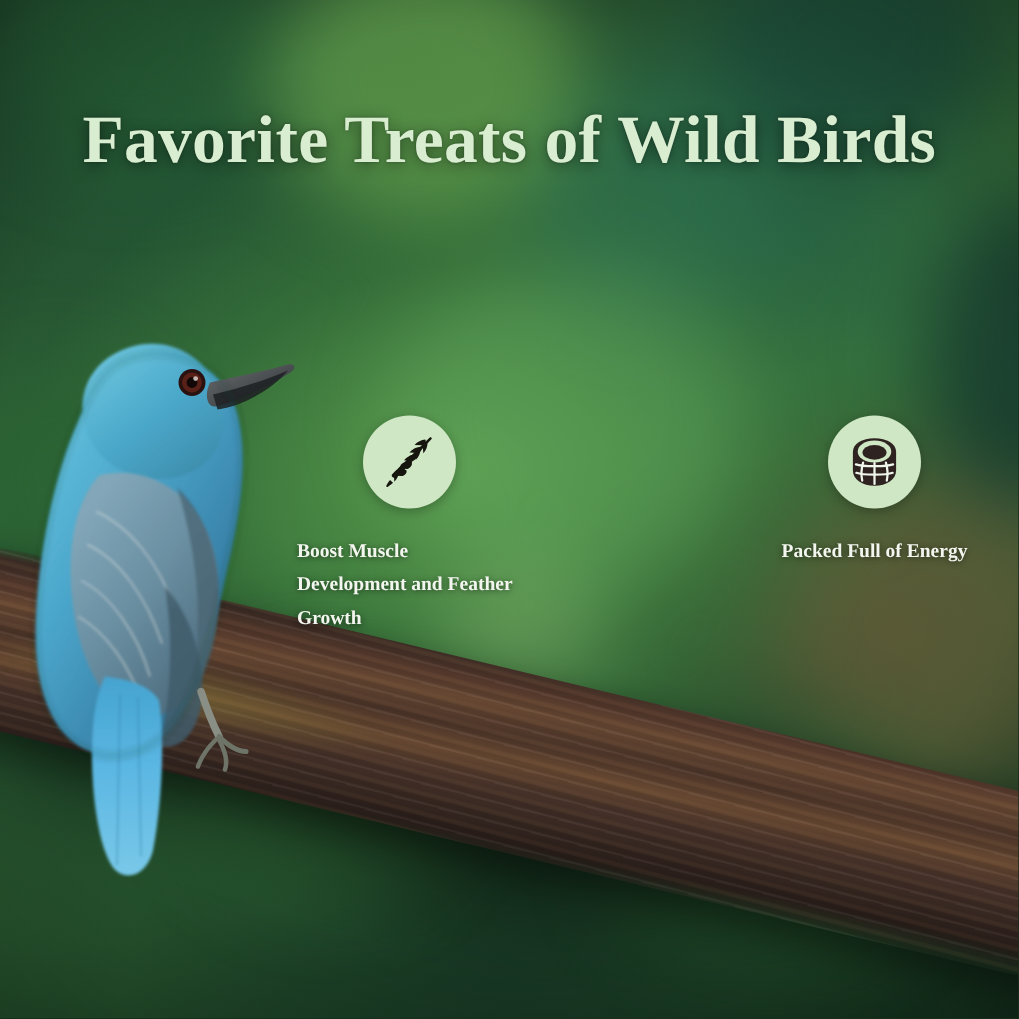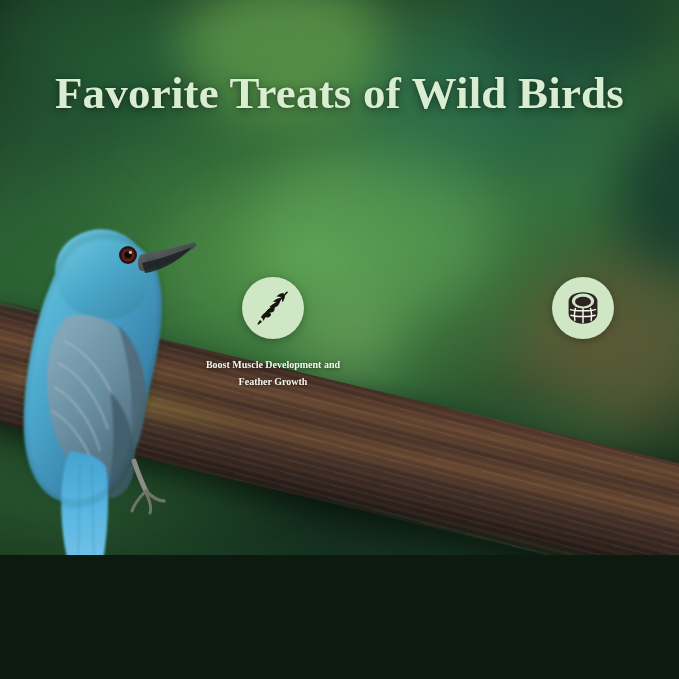--- a/index.html
+++ b/index.html
@@ -4,21 +4,21 @@
 <style>
   * { margin:0; padding:0; box-sizing:border-box; }
   html,body{ width:679px; height:679px; overflow:hidden; }
   body{
     font-family:"Liberation Serif", serif;
     background:#0d1a10;
   }
 
   #stage{
     position:relative;
-    width:679px; height:555px;
+    width:679px; height:679px;
     overflow:hidden;
     background:#1d3a24;
   }
 
   
   .bg-base{
     position:absolute; inset:0;
     background:
       radial-gradient(62% 48% at 46% 46%,  rgba(92,158,78,0.95) 0%, rgba(60,120,60,0.6) 42%, rgba(30,70,45,0) 72%),
       radial-gradient(40% 34% at 72% 22%,  rgba(36,96,70,0.9) 0%, rgba(22,60,46,0) 70%),
@@ -136,25 +136,25 @@
     width:62px; height:62px;
     border-radius:50%;
     background:#cfe7c4;
     display:flex; align-items:center; justify-content:center;
     box-shadow:0 2px 8px rgba(0,0,0,0.28);
     flex:none;
   }
   .icon-circle svg{ display:block; }
   .feature-label{
     margin-top:17px;
-    font-size:10px;
+    font-size:13px;
     font-weight:700;
     line-height:1.72;
     color:#f3f6ef;
-    text-align:center;
+    text-align:left;
     text-shadow:0 1px 4px rgba(0,0,0,0.55);
     font-family:"Liberation Serif", serif;
   }
 </style>
 </head>
 <body>
 
 <div id="stage">
 
   <div class="bg-base"></div>
@@ -320,17 +320,18 @@
           <ellipse cx="19" cy="12.6" rx="8.0" ry="4.9" fill="#2e2320"></ellipse>
           <g stroke="#f1f6ec" stroke-width="1.5" fill="none" stroke-linecap="round">
             <path d="M6.6 20.6 C11.0 22.2 27.0 22.2 31.4 20.6"></path>
             <path d="M6.9 26.2 C11.2 27.9 26.8 27.9 31.1 26.2"></path>
             <path d="M11.4 19.4 C10.2 23.4 10.0 27.6 10.8 31.4"></path>
             <path d="M19.0 19.8 L19.0 33.6"></path>
             <path d="M26.6 19.4 C27.8 23.4 28.0 27.6 27.2 31.4"></path>
           </g>
         </svg>
       </div>
+      <div class="feature-label">Packed Full of Energy</div>
     </div>
 
 
   </div>
 </div>
 
 </body></html>

